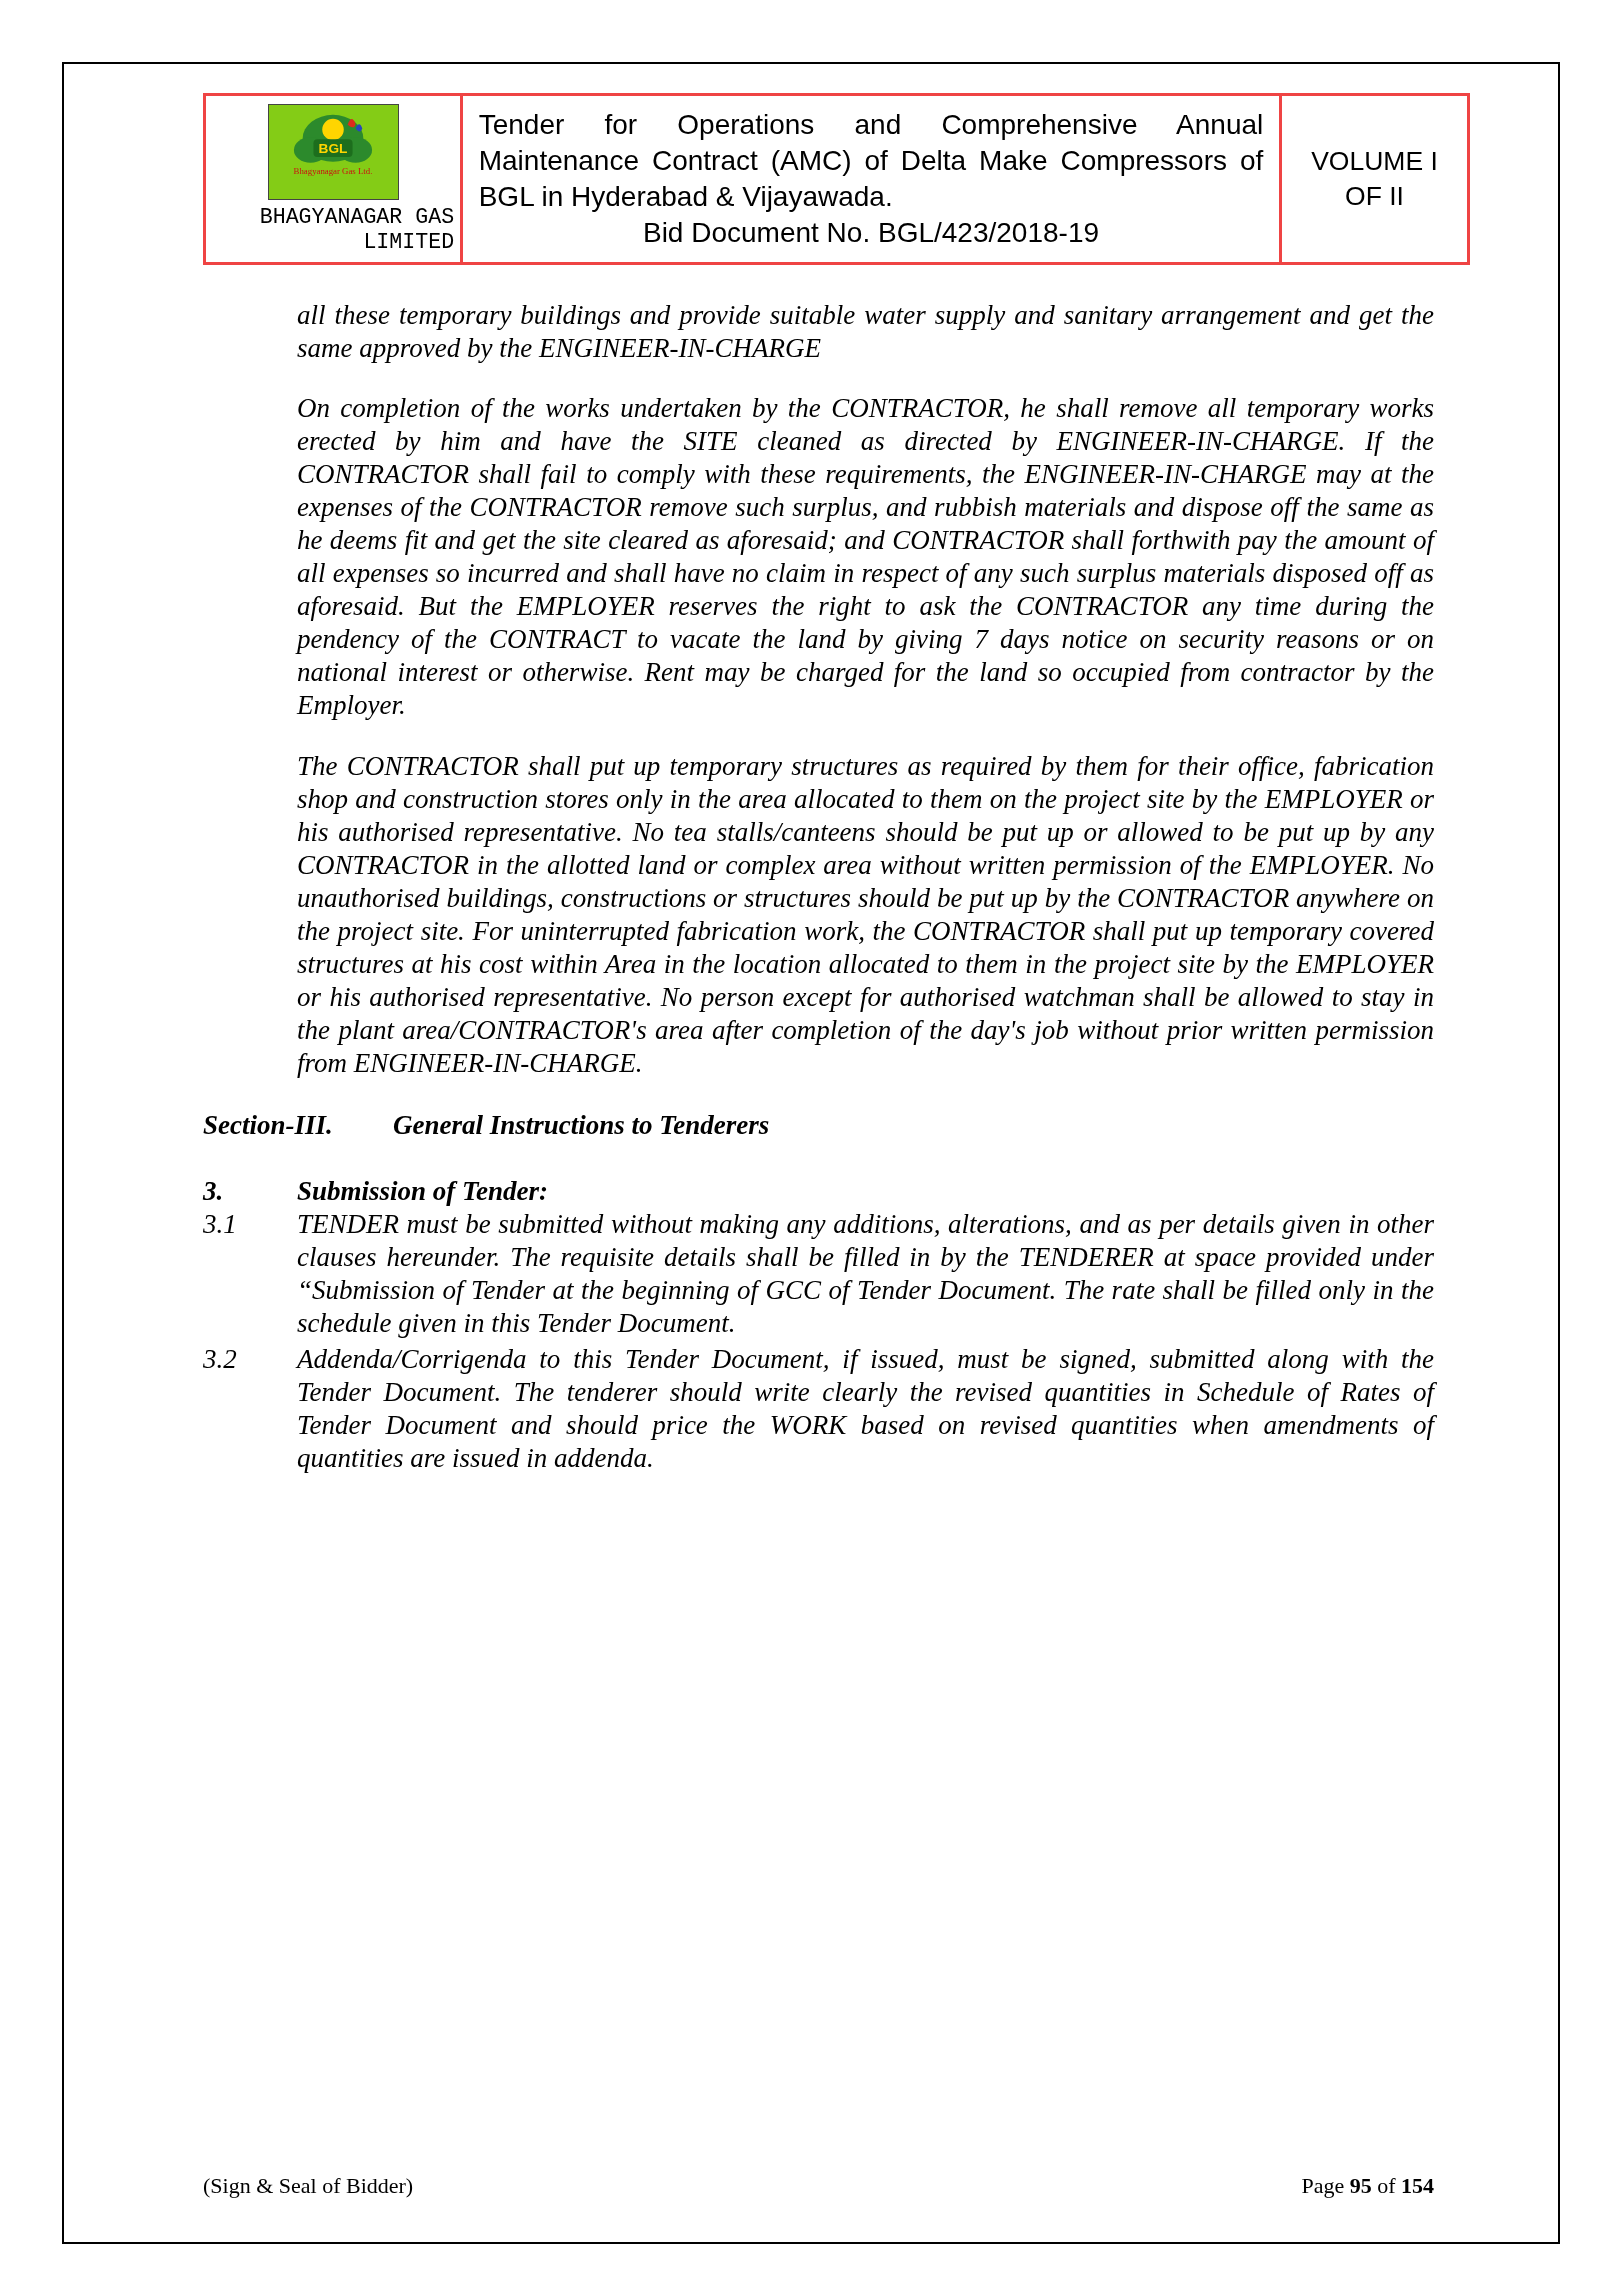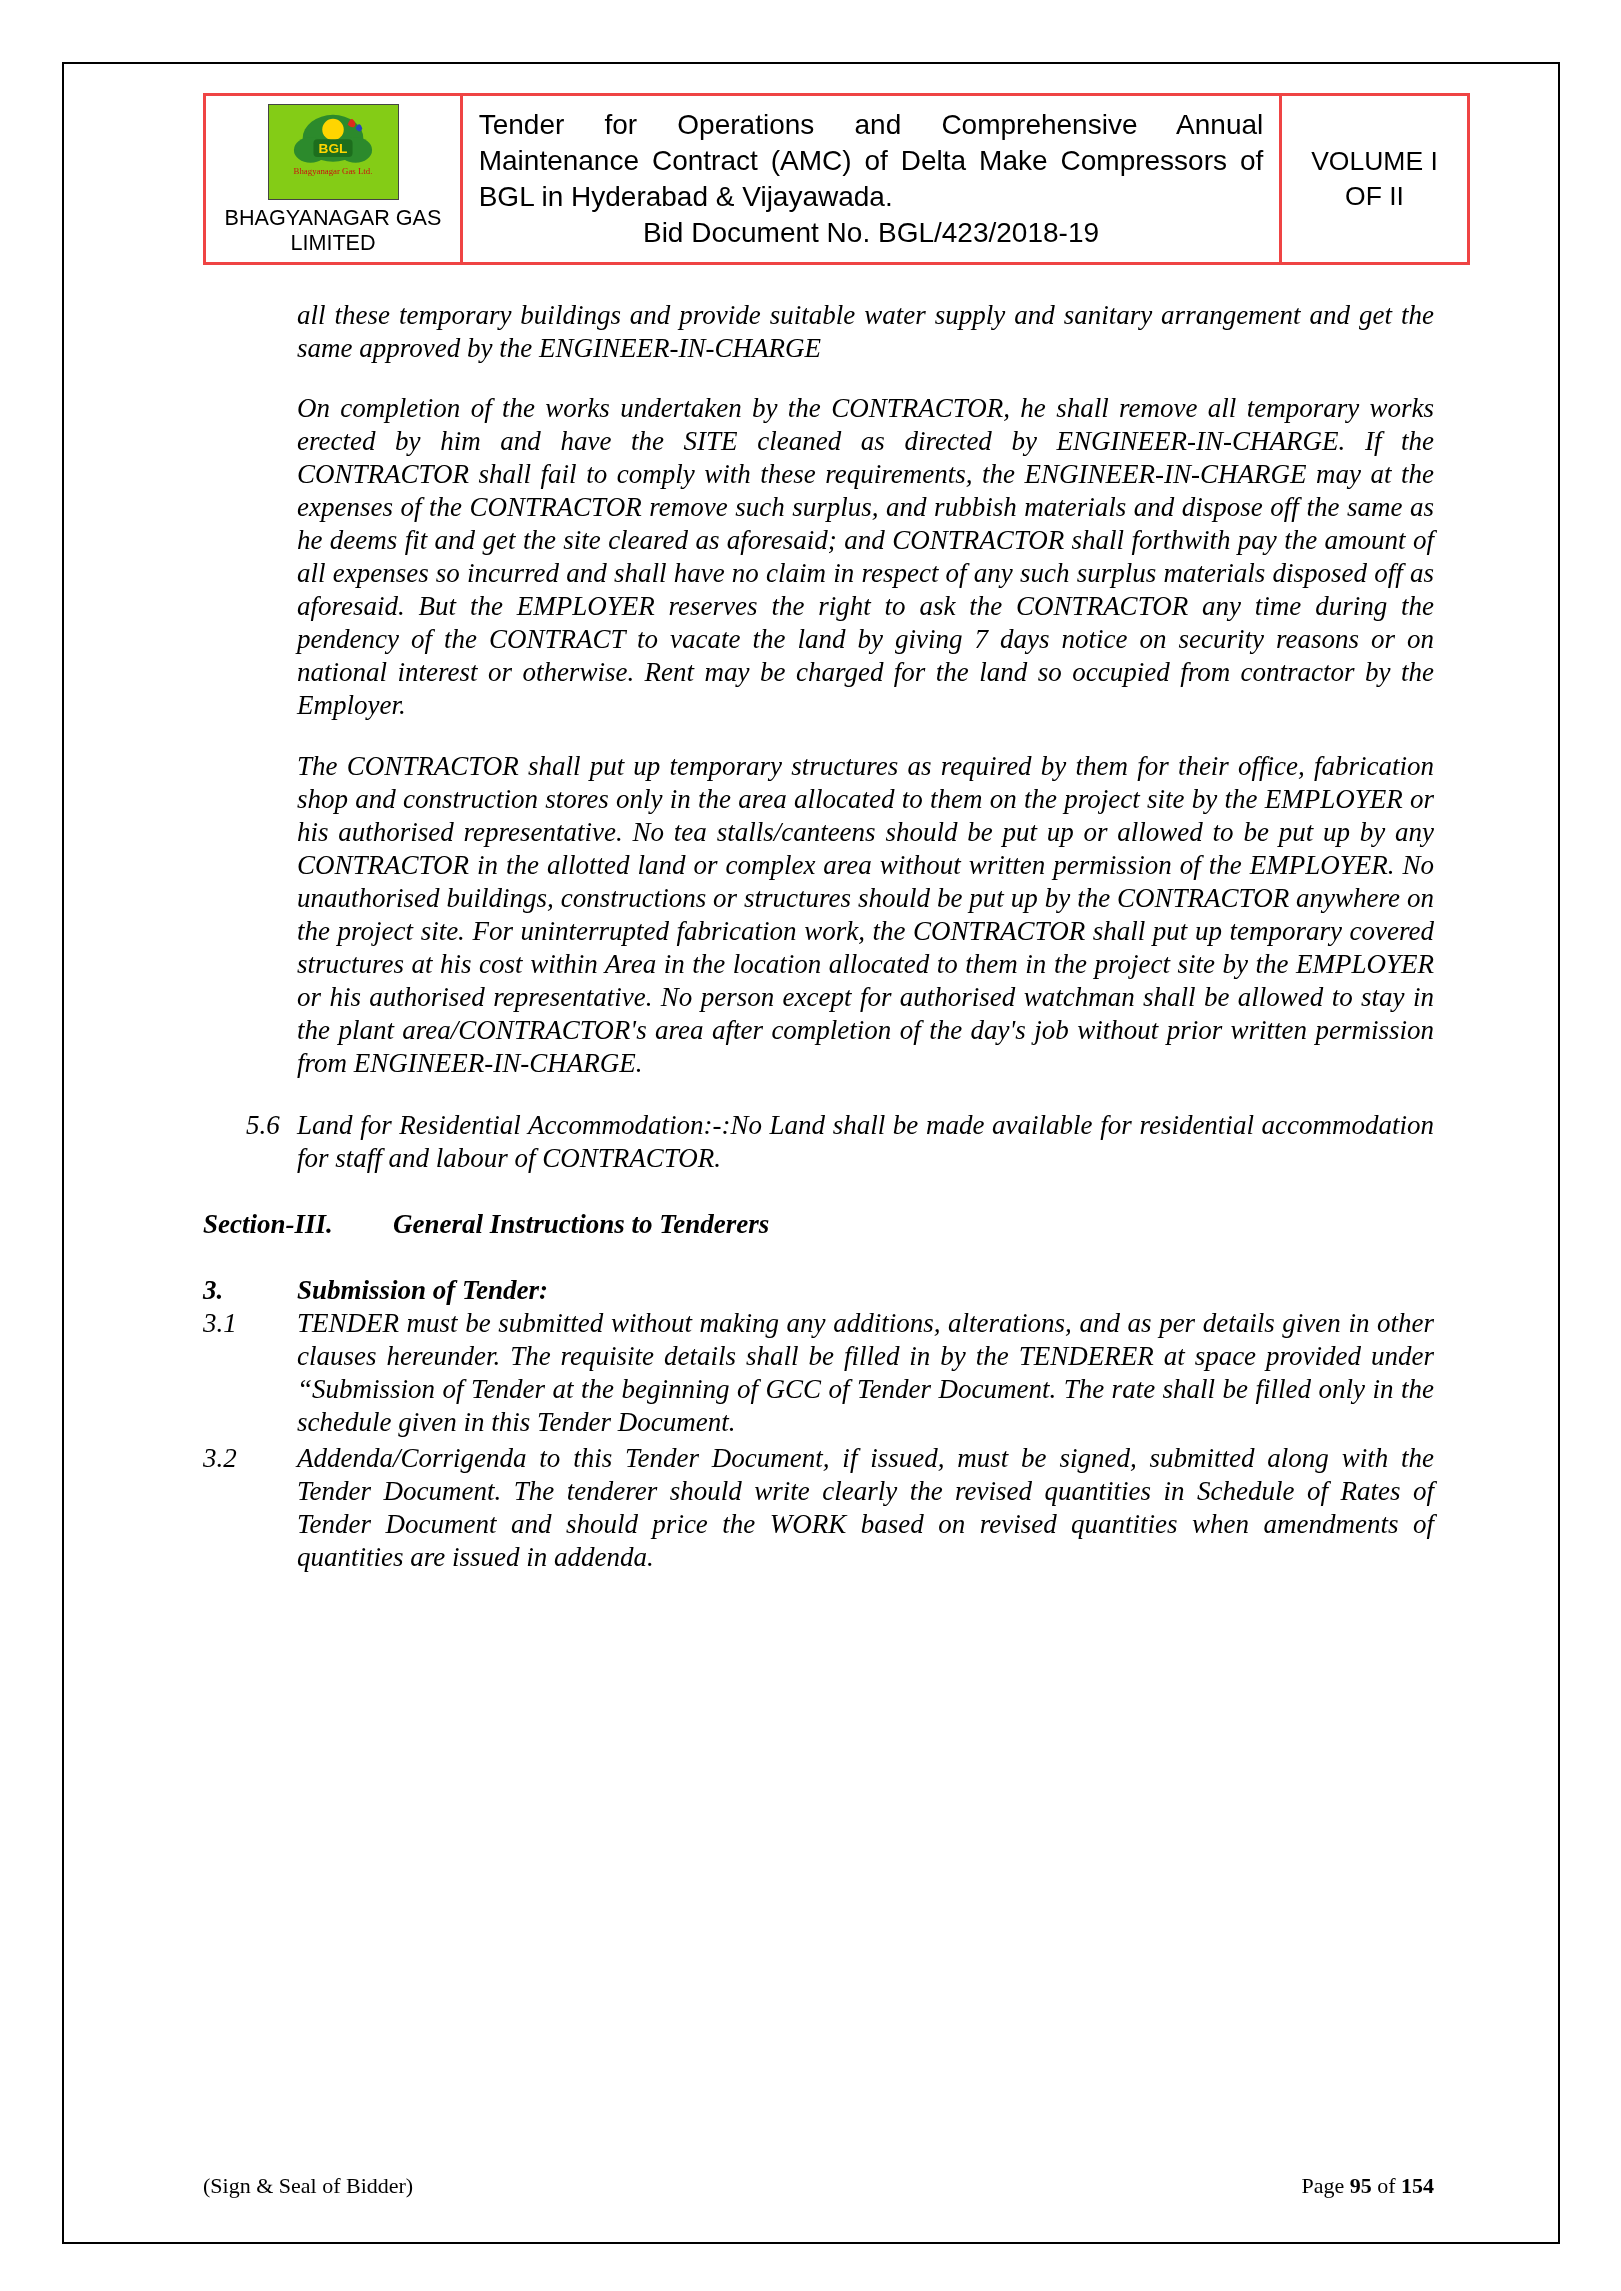--- a/index.html
+++ b/index.html
@@ -6,21 +6,21 @@
   html, body { width:1621px; height:2292px; }
   body { background:#ffffff; color:#000; font-family:"Liberation Serif", serif; position:relative; }
 
   .page-border { position:absolute; left:62px; top:62px; width:1498px; height:2182px; border:2px solid #000; background:#fff; }
 
   
   .header-table { position:absolute; left:139px; top:29px; border-collapse:collapse; table-layout:fixed; }
   .header-table td { border:3px solid #ef4444; vertical-align:middle; }
   .logo-cell { width:257px; text-align:center; padding:7.8px 5.9px 5.9px; }
   .emblem-box { width:131px; height:96px; border:1px solid #444; margin:0 auto 4.9px; display:flex; align-items:center; justify-content:center; background:#84cc16; }
-  .org-name { font-family:Liberation Sans, sans-serif; font-size:21.6px; line-height:1.18; }
+  .org-name { font-family:Liberation Mono, monospace; font-size:21.6px; line-height:1.18;text-align:right; }
   .title-cell { width:819px; padding:7.8px 15.7px; font-family:"Liberation Sans", sans-serif; font-size:28px; line-height:36px; }
   .title-main { text-align:justify; }
   .title-bid { text-align:center; }
   .volume-cell { width:188px; text-align:center; font-family:"Liberation Sans", sans-serif; font-size:26.5px; line-height:1.3; }
 
   
   .content { position:absolute; left:139px; top:235px; width:1231px; font-size:27px; line-height:33px;font-style:italic; }
   .para { margin-left:94px; margin-bottom:27.4px; text-align:justify; }
   .para-3 { margin-bottom:29px; }
   .item { display:flex; }
@@ -77,24 +77,20 @@
     </table>
 
   <div class="content">
 
     <p class="para">all these temporary buildings and provide suitable water supply and sanitary arrangement and get the same approved by the ENGINEER-IN-CHARGE</p>
 
     <p class="para">On completion of the works undertaken by the CONTRACTOR, he shall remove all temporary works erected by him and have the SITE cleaned as directed by ENGINEER-IN-CHARGE. If the CONTRACTOR shall fail to comply with these requirements, the ENGINEER-IN-CHARGE may at the expenses of the CONTRACTOR remove such surplus, and rubbish materials and dispose off the same as he deems fit and get the site cleared as aforesaid; and CONTRACTOR shall forthwith pay the amount of all expenses so incurred and shall have no claim in respect of any such surplus materials disposed off as aforesaid. But the EMPLOYER reserves the right to ask the CONTRACTOR any time during the pendency of the CONTRACT to vacate the land by giving 7 days notice on security reasons or on national interest or otherwise. Rent may be charged for the land so occupied from contractor by the Employer.</p>
 
     <p class="para para-3">The CONTRACTOR shall put up temporary structures as required by them for their office, fabrication shop and construction stores only in the area allocated to them on the project site by the EMPLOYER or his authorised representative. No tea stalls/canteens should be put up or allowed to be put up by any CONTRACTOR in the allotted land or complex area without written permission of the EMPLOYER. No unauthorised buildings, constructions or structures should be put up by the CONTRACTOR anywhere on the project site. For uninterrupted fabrication work, the CONTRACTOR shall put up temporary covered structures at his cost within Area in the location allocated to them in the project site by the EMPLOYER or his authorised representative. No person except for authorised watchman shall be allowed to stay in the plant area/CONTRACTOR's area after completion of the day's job without prior written permission from ENGINEER-IN-CHARGE.</p>
 
-    <div class="item item-56">
-      <span class="num-col">5.6</span>
-      <span class="txt-col">Land for Residential Accommodation:-:No Land shall be made available for residential accommodation for staff and labour of CONTRACTOR.</span>
-    </div>
 
     <div class="section-heading">
       <span class="num-col">Section-III.</span>
       <span>General Instructions to Tenderers</span>
     </div>
 
     <div class="item sub-heading">
       <span class="num-col">3.</span>
       <span>Submission of Tender:</span>
     </div>

